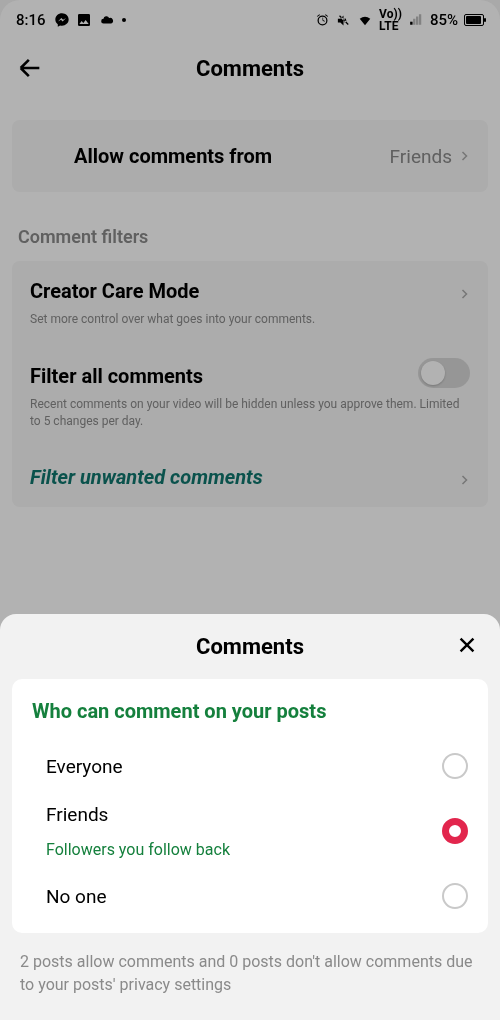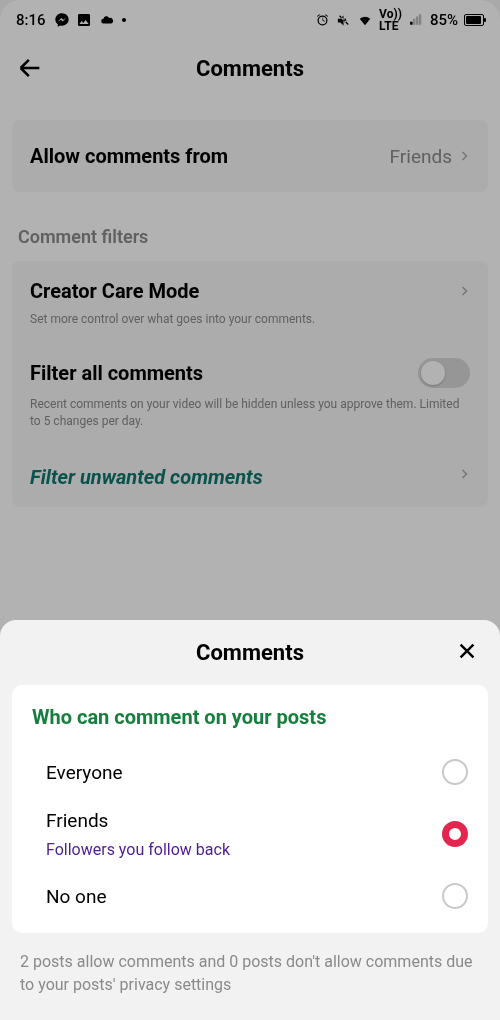--- a/index.html
+++ b/index.html
@@ -16,28 +16,28 @@
   .battery-fill { position:absolute; left:1px; top:1px; bottom:1px; width:85%; background:#000; border-radius:1px;}
 
   
   .header { height: 56px; display: flex; align-items: center; position: relative; padding: 0 16px; }
   .header-title { position: absolute; left: 0; right: 0; text-align: center; font-size: 22px; font-weight: 700; color: #000; }
   .back-btn { font-size: 26px; font-weight: 400; color:#000; z-index:1; }
 
   
   .main { padding: 0 12px; }
   .card { background: #f6f6f6; border-radius: 8px; padding: 24px 18px; margin-top: 24px; display:flex; align-items:center; justify-content:space-between;}
-  .card-title { font-size: 20px; font-weight: 700; color:#000;}
+  .card-title { font-size: 20px; font-weight: 700; color:#000;margin-left:44px;}
   .card-value { font-size: 19px; color:#8a8a8a; display:flex; align-items:center; gap:6px;}
   .chev { color:#aaa; }
 
   .section-label { font-size: 18px; font-weight: 600; color:#8a8a8a; margin: 34px 6px 14px; }
 
   .list-card { background:#f6f6f6; border-radius:8px; padding: 18px; }
-  .row { display:flex; align-items:center; justify-content:space-between; }
+  .row { display:flex; align-items:flex-end; justify-content:space-between; }
   .row-title { font-size: 20px; font-weight:700; color:#000; }
   .row-chev { color:#aaa; font-size:20px;}
   .row-desc { font-size: 12px; color:#8a8a8a; line-height:1.4; margin-top:8px; }
   .row-block { margin-bottom: 30px; }
   .row-block:last-child { margin-bottom:0; }
 
   .toggle { width:52px; height:30px; background:#d7d7d7; border-radius:15px; position:relative; }
   .toggle-knob { position:absolute; width:24px; height:24px; background:#fff; border-radius:50%; top:3px; left:3px; box-shadow:0 1px 2px rgba(0,0,0,0.2);}
 
   .peek-title { font-size:20px; font-weight:700; color:#0f766e; margin-top:6px;font-style:italic;}
@@ -48,21 +48,21 @@
   
   .sheet { position:absolute; left:0; right:0; bottom:0; background:#f2f2f2; border-top-left-radius:16px; border-top-right-radius:16px; padding: 20px 12px 24px; }
   .sheet-header { position:relative; text-align:center; margin-bottom:20px;}
   .sheet-title { font-size:22px; font-weight:700; color:#000; }
   .sheet-close { position:absolute; right:10px; top:0; font-size:22px; font-weight:700; color:#000; cursor:pointer;}
   .sheet-card { background:#fff; border-radius:10px; padding: 20px 20px 12px; }
   .sheet-question { font-size:20px; font-weight:700; color:#15803d; margin-bottom:18px; }
   .opt { display:flex; align-items:center; justify-content:space-between; padding: 12px 0 12px 14px; }
   .opt-text { display:flex; flex-direction:column; }
   .opt-label { font-size:19px; color:#000; }
-  .opt-sub { font-size:16px; color:#4c1d95; margin-top:8px;}
+  .opt-sub { font-size:16px; color:#15803d; margin-top:14px;}
   .radio { width:26px; height:26px; border:2px solid #c9c9c9; border-radius:50%; position:relative; flex-shrink:0;}
   .radio.selected { border:7px solid #e2264d; }
   .radio.selected::after { content:""; }
   .sheet-footer { font-size:16px; color:#8a8a8a; line-height:1.4; margin: 18px 8px 0; }
 
   svg { display:block; }
 </style>
 </head>
 <body>
 

